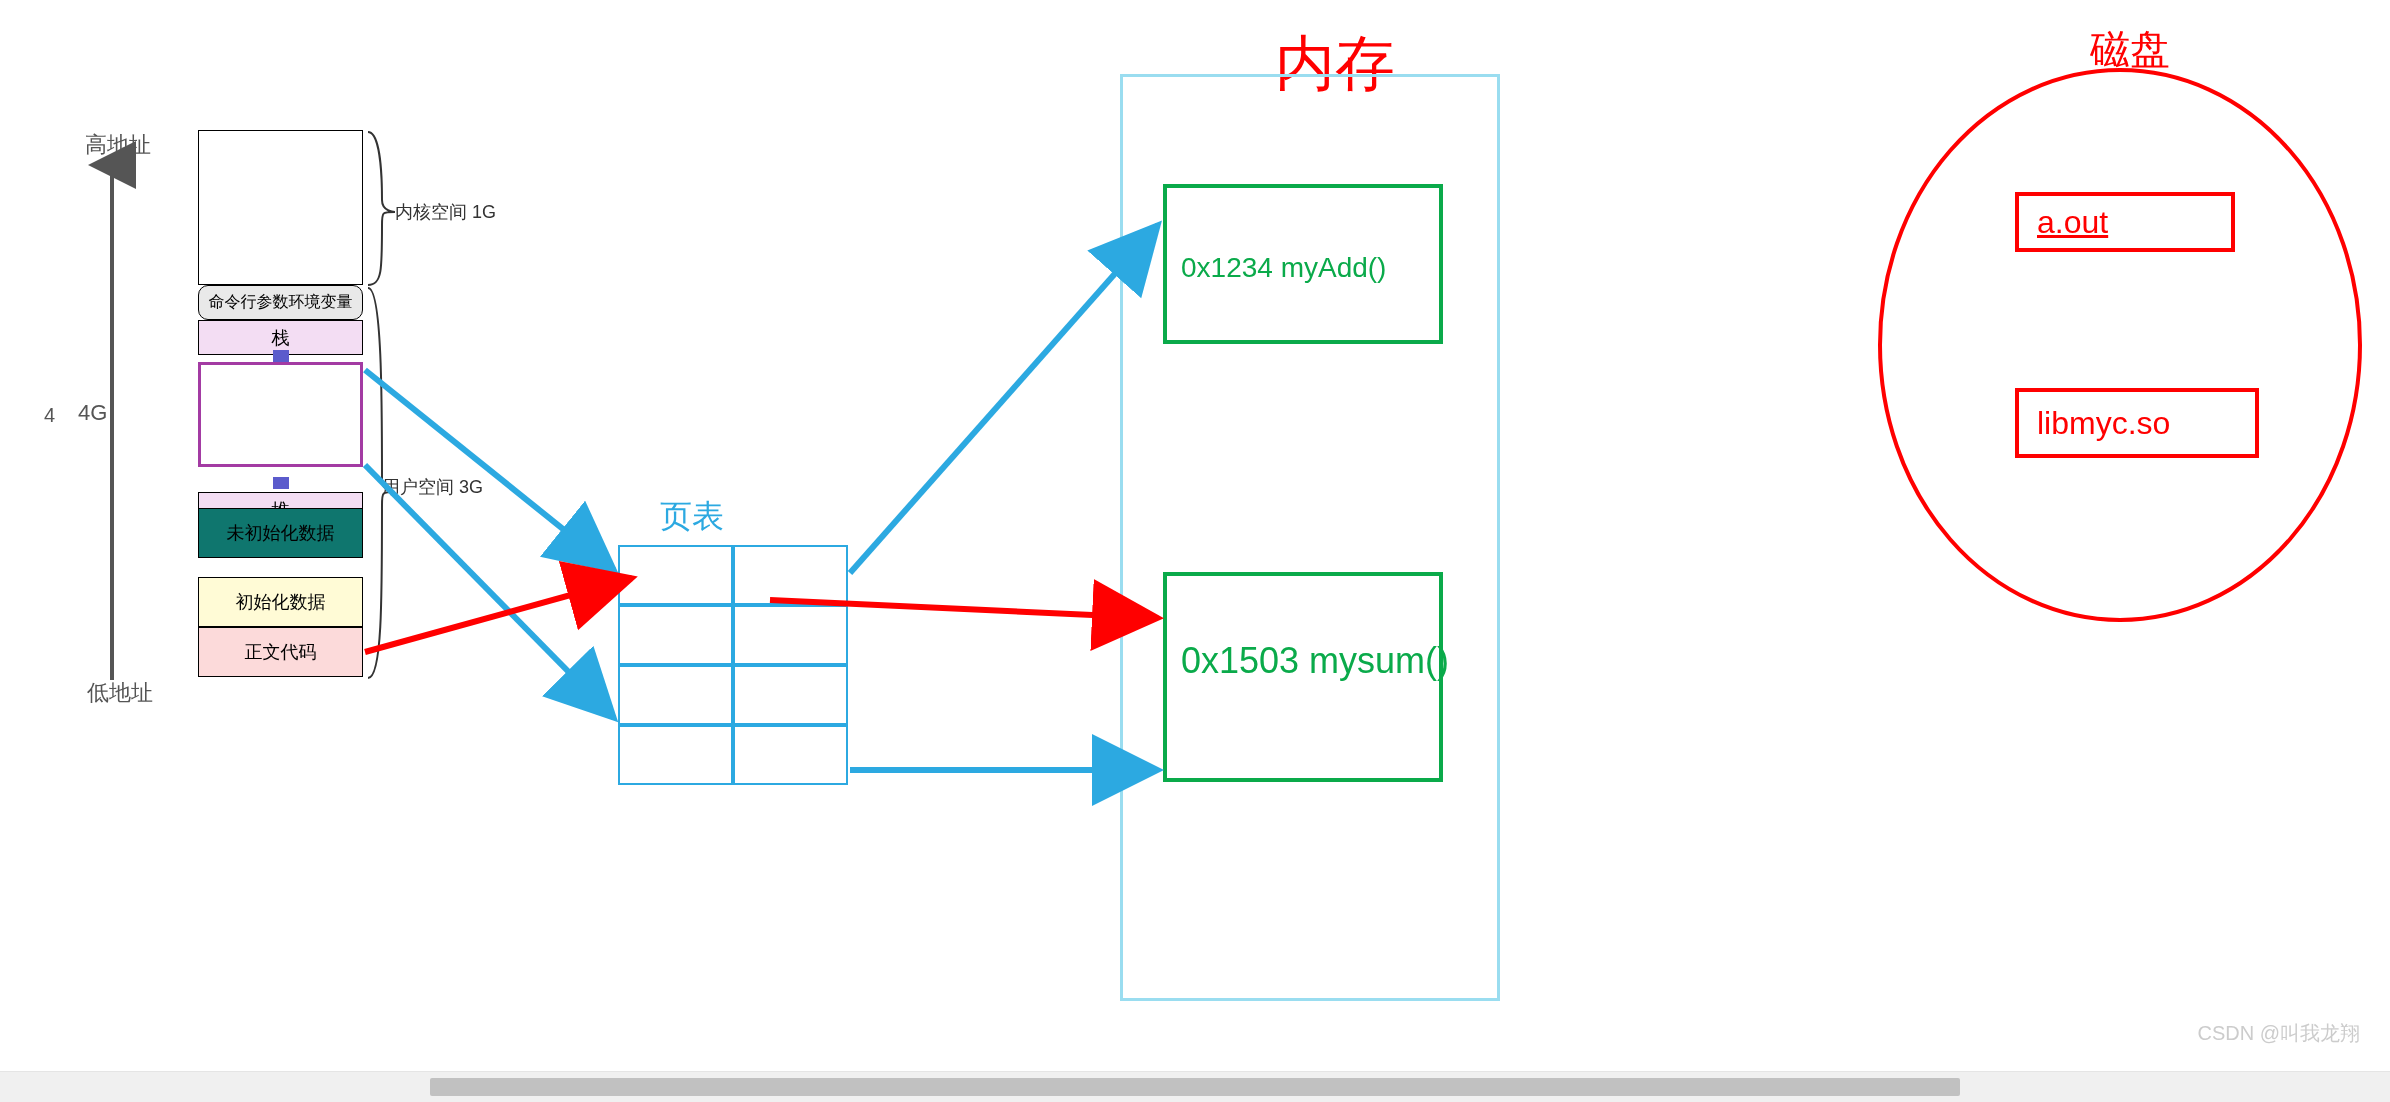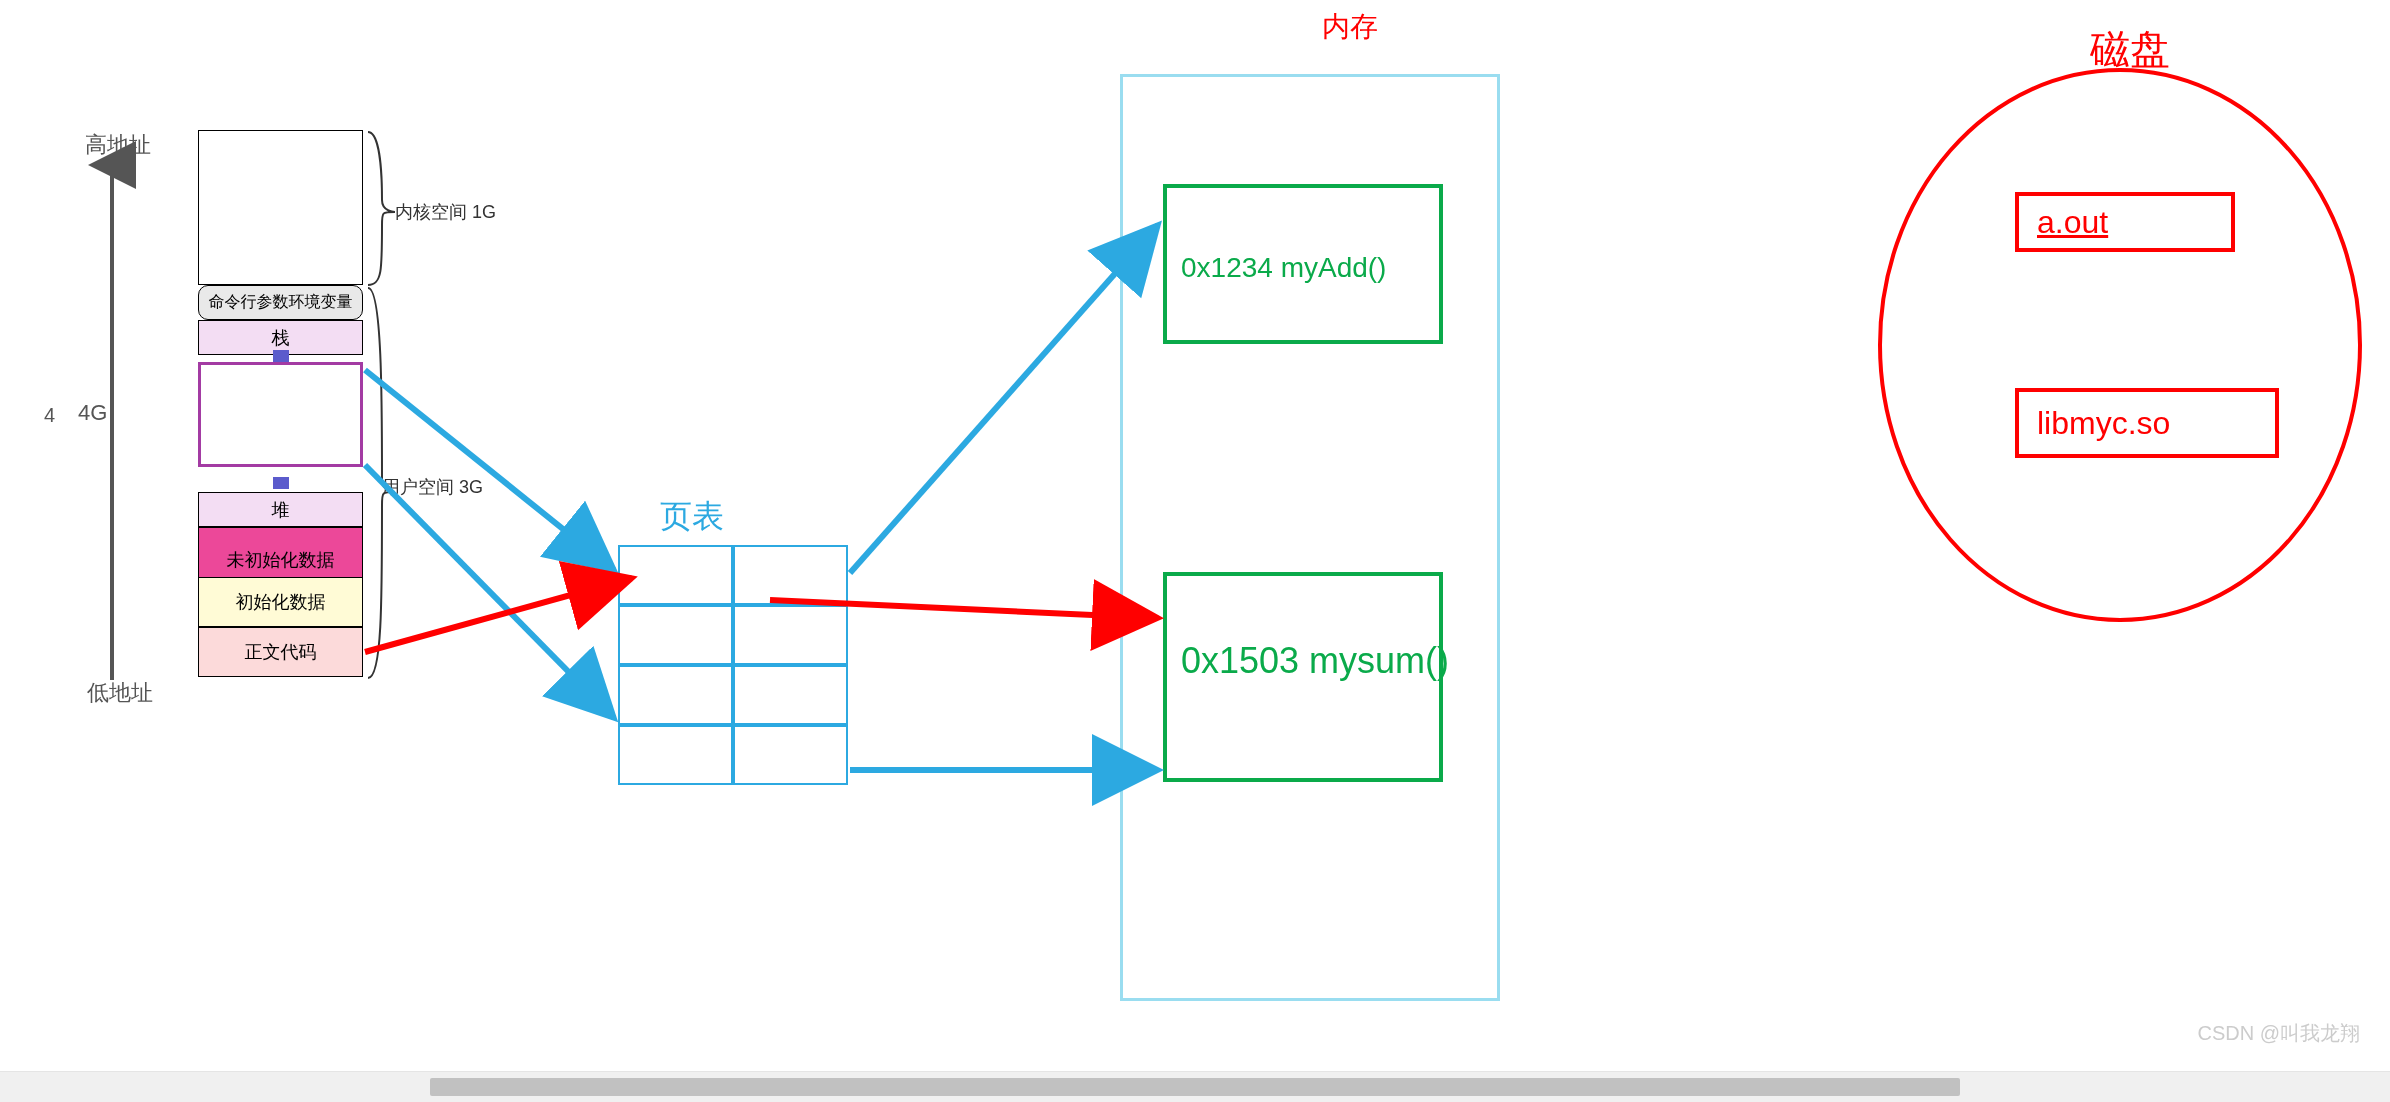--- a/index.html
+++ b/index.html
@@ -66,21 +66,21 @@
   }
   .scrollbar-thumb {
     position: absolute;
     background: #c1c1c1;
     border-radius: 2px;
   }
 </style>
 </head>
 <body>
 
-<div class="label red-text" style="left:1275px; top:8px; font-size:28px;margin-left:47px;">内存</div>
+<div class="label red-text" style="left:1275px; top:24px; font-size:60px;">内存</div>
 <div class="label red-text" style="left:2090px; top:22px; font-size:40px;">磁盘</div>
 <div class="label blue-text" style="left:660px; top:495px; font-size:32px;">页表</div>
 
 <div class="label gray-text" style="left:85px; top:130px; font-size:22px;">高地址</div>
 <div class="label gray-text" style="left:87px; top:678px; font-size:22px;">低地址</div>
 <div class="label gray-text" style="left:78px; top:400px; font-size:22px;">4G</div>
 <div class="label gray-text" style="left:44px; top:404px; font-size:20px;">4</div>
 
 <div class="seg" style="top:130px; height:155px; background:#ffffff;"></div>
 
@@ -89,21 +89,21 @@
 <div class="seg" style="top:320px; height:35px; background:#f3ddf3;">栈</div>
 
 <div class="box" style="left:273px; top:350px; width:16px; height:12px; background:#5b5bcc;"></div>
 
 <div class="seg" style="top:362px; height:105px; background:#ffffff; border:3px solid #a33ba3;"></div>
 
 <div class="box" style="left:273px; top:477px; width:16px; height:12px; background:#5b5bcc;"></div>
 
 <div class="seg" style="top:492px; height:35px; background:#f3ddf3;">堆</div>
 
-<div class="seg" style="top:527px; height:66px; background:#ec4899;">未初始化数据</div>
+<div class="seg" style="top:508px; height:50px; background:#0f766e;">未初始化数据</div>
 
 <div class="seg" style="top:577px; height:50px; background:#fffbd6;">初始化数据</div>
 
 <div class="seg" style="top:627px; height:50px; background:#fcdada;">正文代码</div>
 
 <div class="brace" style="left:395px; top:200px;">内核空间 1G</div>
 <div class="brace" style="left:382px; top:475px;">用户空间 3G</div>
 
 <div class="box" style="left:618px; top:545px;">
   <div style="display:grid; grid-template-columns:115px 115px; grid-template-rows:repeat(4,60px);">
@@ -121,21 +121,21 @@
 <div class="box" style="left:1120px; top:74px; width:380px; height:927px; border:3px solid #9addf0;"></div>
 
 <div class="box" style="left:1163px; top:184px; width:280px; height:160px; border:4px solid #0aaa4a;">
   <div class="label green-text" style="left:14px; top:18px; font-size:28px; position:relative;">0x1234 myAdd()</div>
 </div>
 <div class="box" style="left:1163px; top:572px; width:280px; height:210px; border:4px solid #0aaa4a;">
   <div class="label green-text" style="left:14px; top:18px; font-size:36px; position:relative;">0x1503 mysum()</div>
 </div>
 
 <div class="box red-text" style="left:2015px; top:192px; width:220px; height:60px; border:4px solid #ff0000; display:flex; align-items:center; padding-left:18px; font-size:32px;text-decoration:underline;">a.out</div>
-<div class="box red-text" style="left:2015px; top:388px; width:264px; height:70px; border:4px solid #ff0000; display:flex; align-items:center; padding-left:18px; font-size:32px;">libmyc.so</div>
+<div class="box red-text" style="left:2015px; top:388px; width:244px; height:70px; border:4px solid #ff0000; display:flex; align-items:center; padding-left:18px; font-size:32px;">libmyc.so</div>
 
 <div class="watermark">CSDN @叫我龙翔</div>
 
 <div class="scrollbar-track" style="left:0; bottom:0; width:2390px; height:30px;">
   <div class="scrollbar-thumb" style="left:430px; top:6px; width:1530px; height:18px;"></div>
 </div>
 
 <svg class="overlay" viewBox="0 0 2390 1102">
   <defs>
     <marker id="arr-blue" markerWidth="14" markerHeight="14" refX="11" refY="6" orient="auto">

